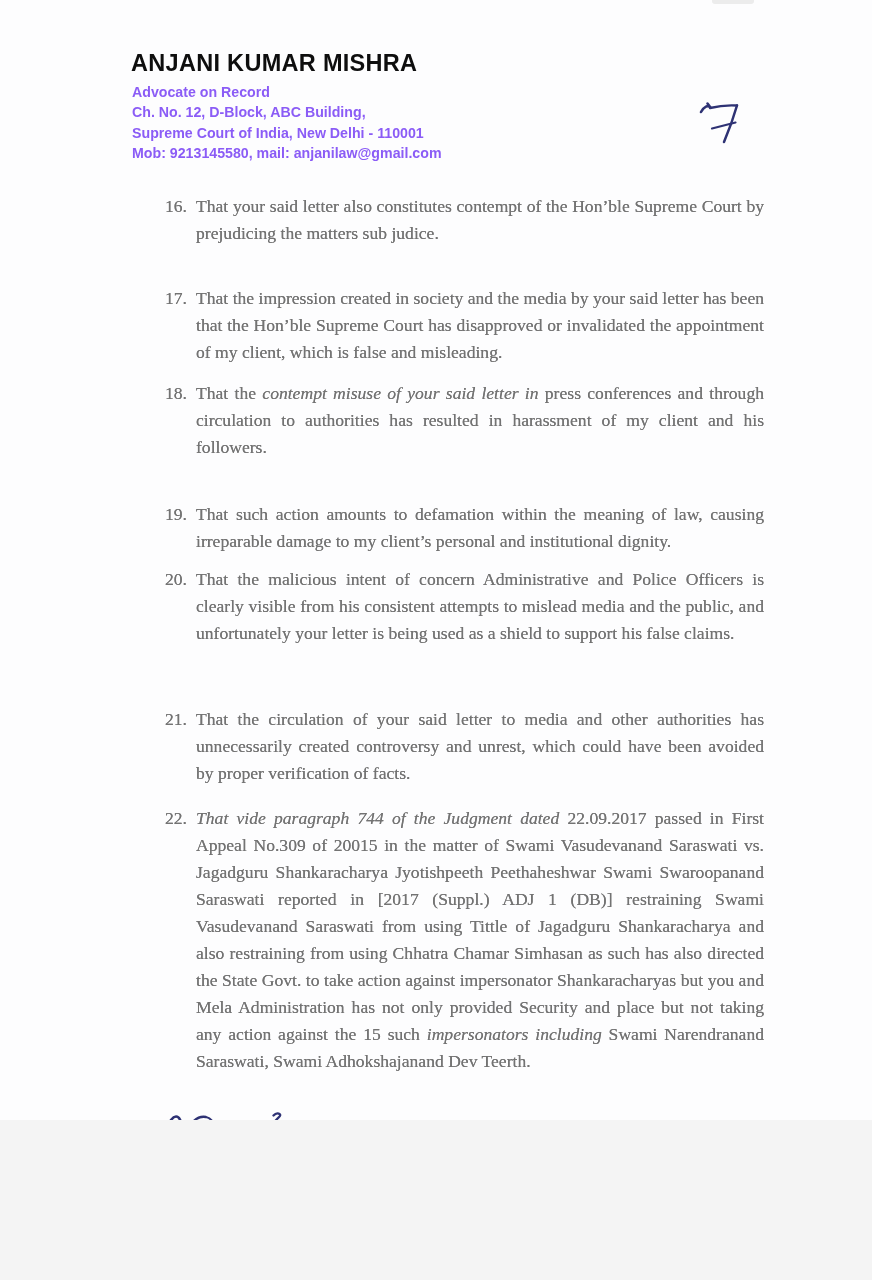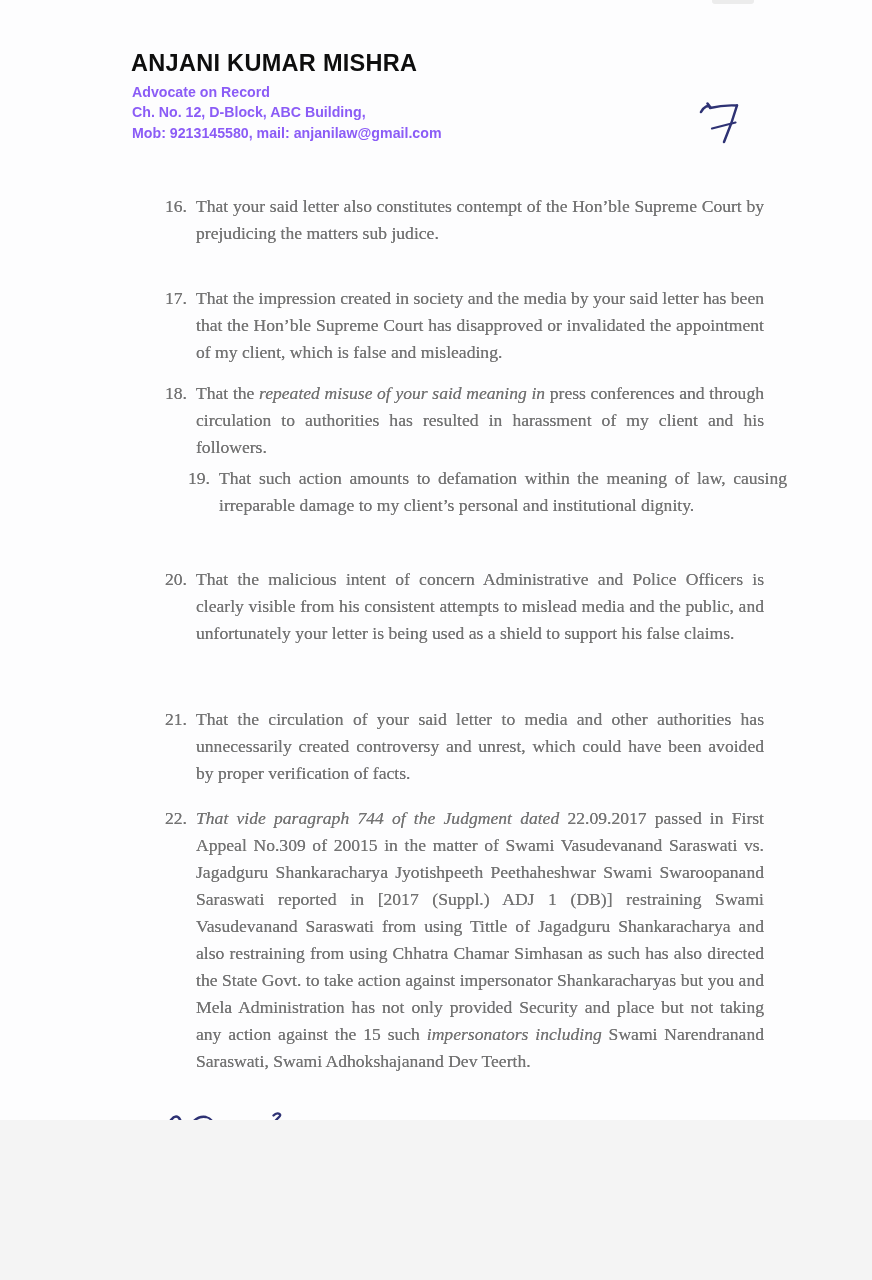--- a/index.html
+++ b/index.html
@@ -43,35 +43,36 @@
 </style>
 </head>
 <body>
 
 <div class="page">
 
   <div class="lh-name">ANJANI KUMAR MISHRA</div>
   <div class="lh-block">
     <div>Advocate on Record</div>
     <div>Ch. No. 12, D-Block, ABC Building,</div>
+    <div>Supreme Court of India, New Delhi - 110001</div>
     <div>Mob: 9213145580, mail: anjanilaw@gmail.com</div>
   </div>
 
   <svg class="hw-seven" viewBox="0 0 58 58" aria-label="7">
     <path class="ink" stroke-width="2.6" d="M11,17 C14,11.5 18,9.5 20.5,12.5 L17.5,8.5"></path>
     <path class="ink" stroke-width="2.4" d="M20,13 C30,10.5 39,10 47,10.5"></path>
     <path class="ink" stroke-width="2.5" d="M47,10.5 C44,21 39.5,34 34,47"></path>
     <path class="ink" stroke-width="2.2" d="M22,33.5 L45.5,27.5"></path>
   </svg>
 
   <div id="paras">
       <div class="para" style="top: 193px;"><span class="num">16.</span><span>That your said letter also constitutes contempt of the Hon’ble Supreme Court by prejudicing the matters sub judice.</span></div>
       <div class="para" style="top: 285px;"><span class="num">17.</span><span>That the impression created in society and the media by your said letter has been that the Hon’ble Supreme Court has disapproved or invalidated the appointment of my client, which is false and misleading.</span></div>
-      <div class="para" style="top: 380px; font-family: Liberation Serif, serif;"><span class="num">18.</span><span>That the </span><span class="it">repeated misuse of your said meaning in</span><span> press conferences and through circulation to authorities has resulted in harassment of my client and his followers.</span></div>
-      <div class="para" style="top: 465px; margin-left: 23px;"><span class="num">19.</span><span>That such action amounts to defamation within the meaning of law, causing irreparable damage to my client’s personal and institutional dignity.</span></div>
+      <div class="para" style="top: 380px; font-family: Liberation Serif, serif;"><span class="num">18.</span><span>That the </span><span class="it">contempt misuse of your said letter in</span><span> press conferences and through circulation to authorities has resulted in harassment of my client and his followers.</span></div>
+      <div class="para" style="top: 501px;"><span class="num">19.</span><span>That such action amounts to defamation within the meaning of law, causing irreparable damage to my client’s personal and institutional dignity.</span></div>
       <div class="para" style="top: 566px;"><span class="num">20.</span><span>That the malicious intent of concern Administrative and Police Officers is clearly visible from his consistent attempts to mislead media and the public, and unfortunately your letter is being used as a shield to support his false claims.</span></div>
       <div class="para" style="top: 706px;"><span class="num">21.</span><span>That the circulation of your said letter to media and other authorities has unnecessarily created controversy and unrest, which could have been avoided by proper verification of facts.</span></div>
       <div class="para" style="top: 805px;"><span class="num">22.</span><span class="it">That vide paragraph 744 of the Judgment dated</span><span> 22.09.2017 passed in First Appeal No.309 of 20015 in the matter of Swami Vasudevanand Saraswati vs. Jagadguru Shankaracharya Jyotishpeeth Peethaheshwar Swami Swaroopanand Saraswati reported in [2017 (Suppl.) ADJ 1 (DB)] restraining Swami Vasudevanand Saraswati from using Tittle of Jagadguru Shankaracharya and also restraining from using Chhatra Chamar Simhasan as such has also directed the State Govt. to take action against impersonator Shankaracharyas but you and Mela Administration has not only provided Security and place but not taking any action against the 15 such </span><span class="it">impersonators including</span><span> Swami Narendranand Saraswati, Swami Adhokshajanand Dev Teerth.</span></div>
     </div>
 
   <svg class="signature" viewBox="0 0 315 128">
 
     <path class="ink" stroke-width="2.6" d="M50,106 C45,76 50,44 61,30 C68,21 74.5,30 71,53 C67.5,77 62,100 57.5,114 L55.5,119"></path>
 
     <path class="ink" stroke-width="2.3" d="M74,52 C75,37 86,25 96,27 C106.5,29.5 104,41.5 94.5,43 C87.5,44 87.5,34.5 94.5,32"></path>

